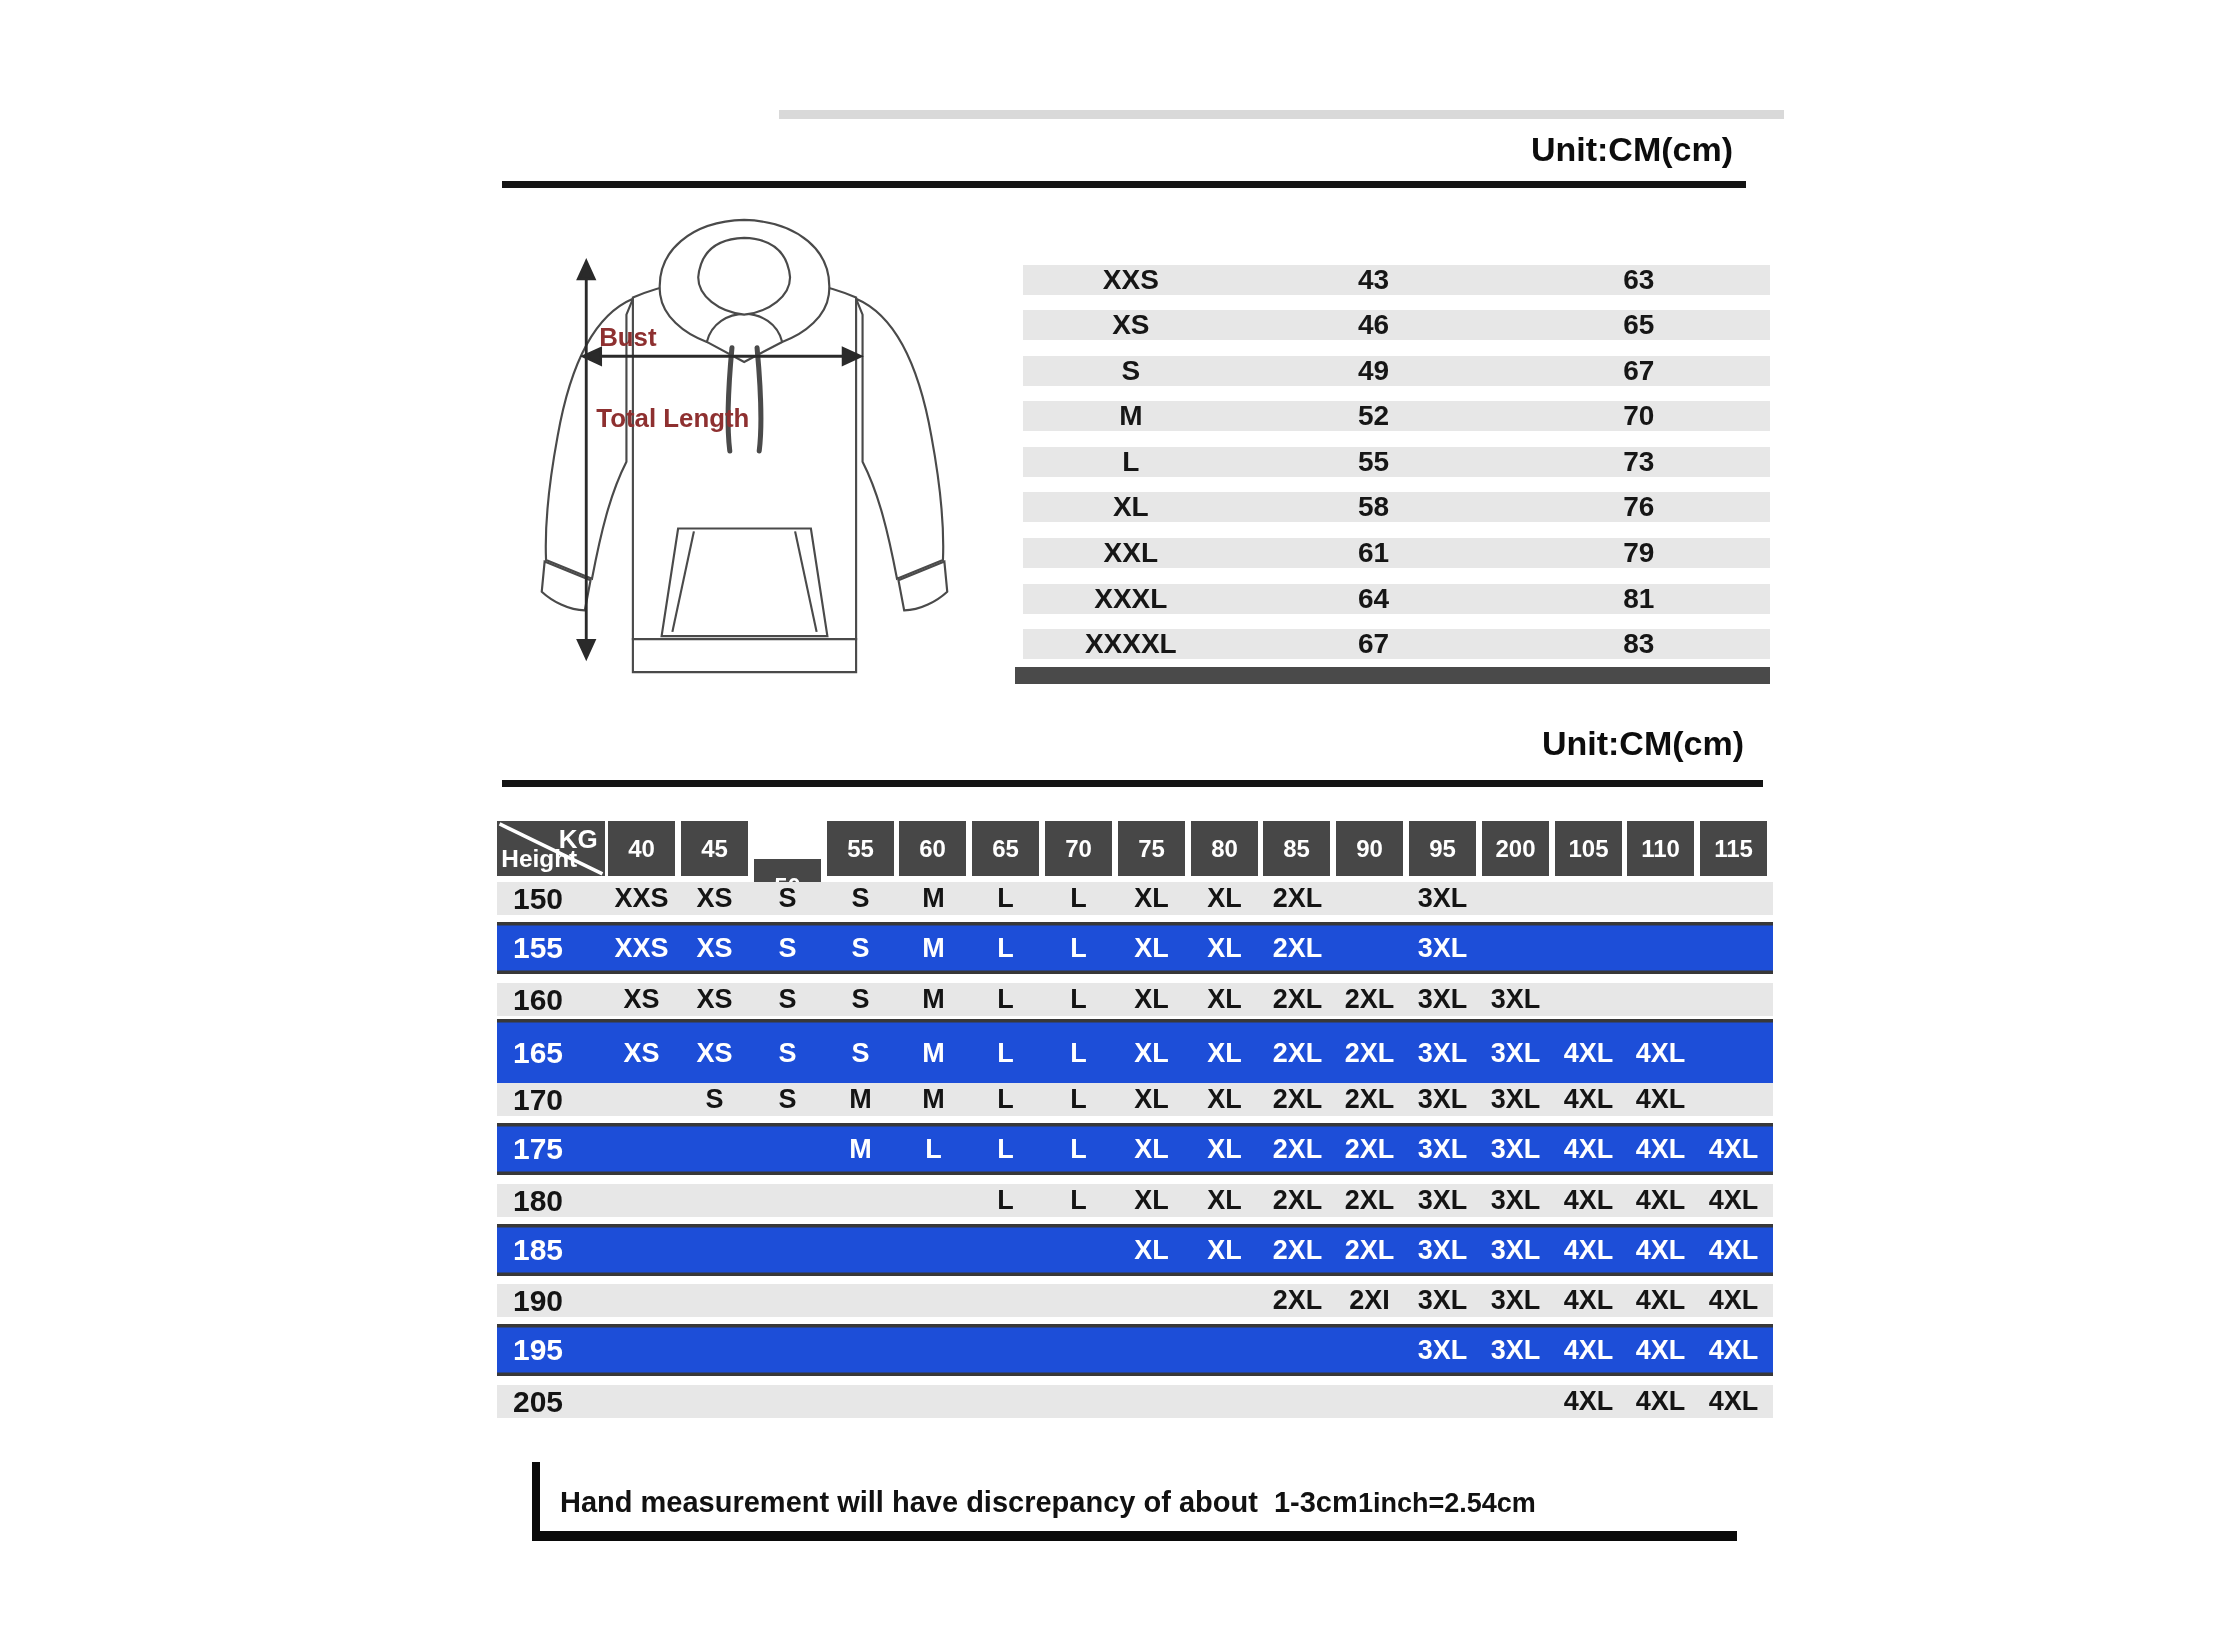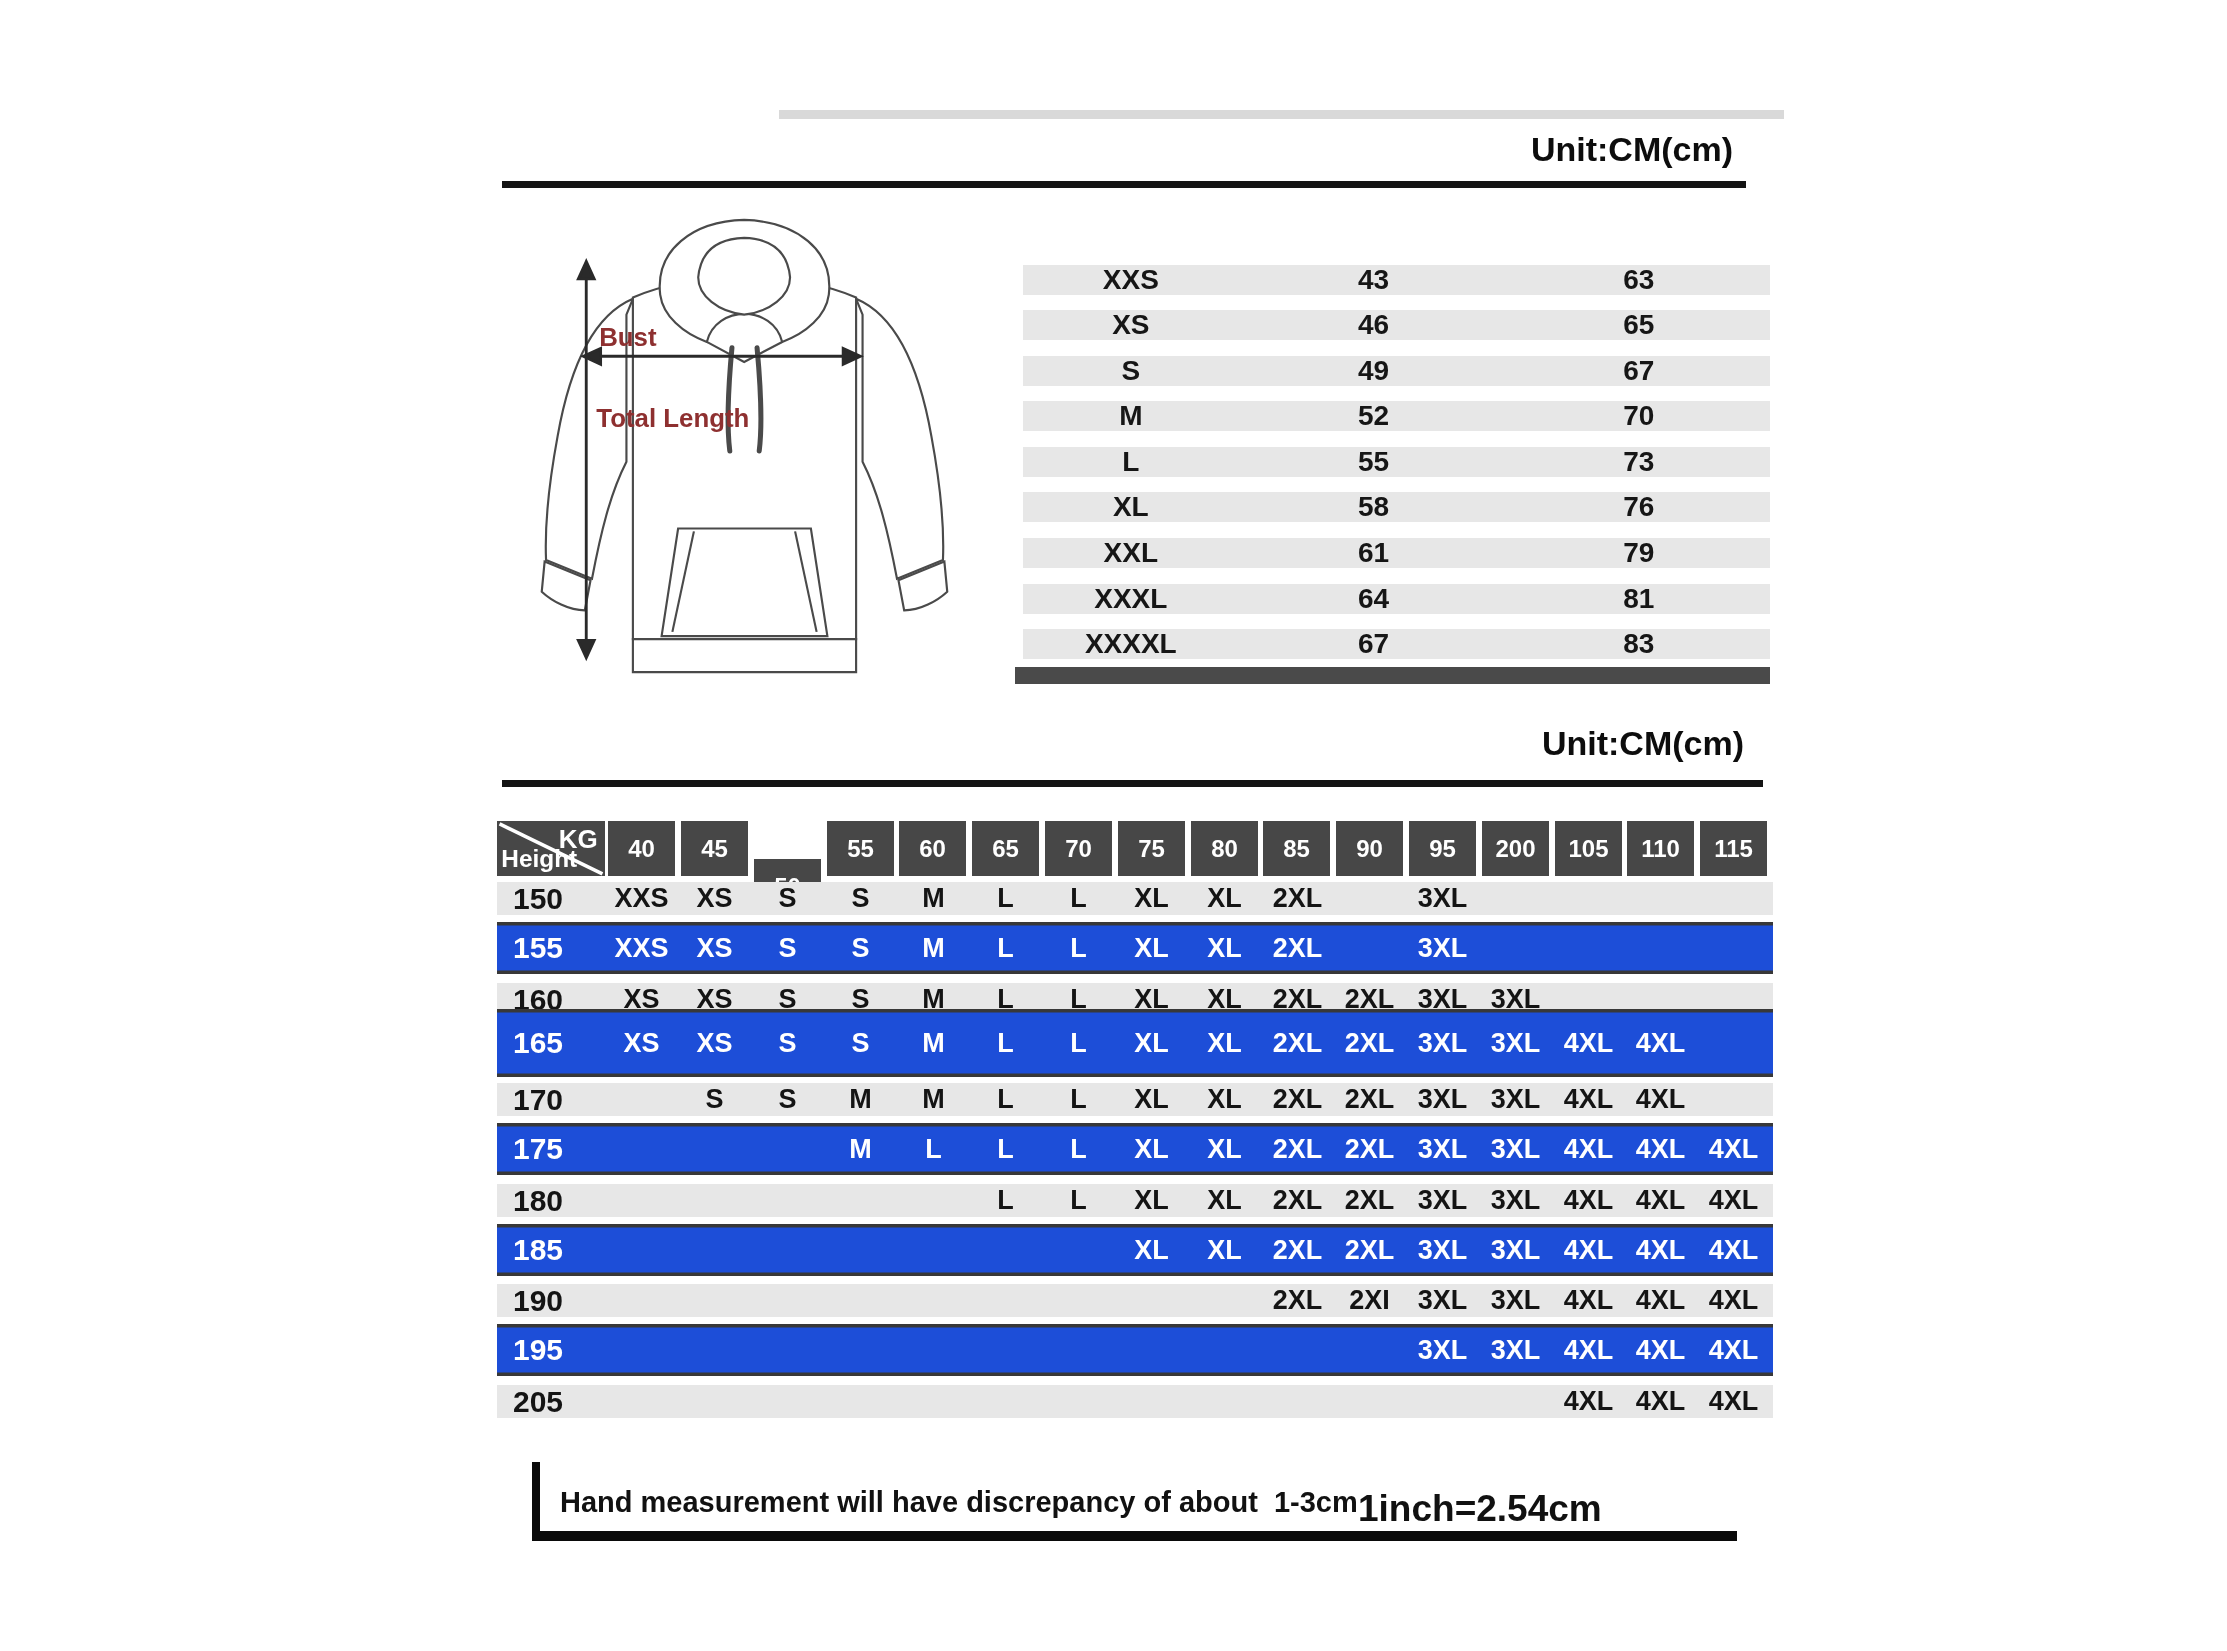--- a/index.html
+++ b/index.html
@@ -43,21 +43,21 @@
   .mx-row.dark{background:#1d4ed8;color:#ffffff;box-shadow:inset 0 3.6px 0 #383838, inset 0 -3.6px 0 #383838;}
   .mx-height{position:absolute;left:0;top:0;width:93px;height:100%;display:flex;align-items:center;
              padding-left:16px;font-size:30px;}
   .mx-cell{position:absolute;top:0;height:100%;width:73px;display:flex;align-items:center;
            justify-content:center;font-size:27px;}
 
   
   .fbar{position:absolute;left:532px;top:1462px;width:8px;height:78px;background:#0a0a0a;}
   .fline{position:absolute;left:532px;top:1531px;width:1205px;height:10px;background:#0a0a0a;}
   .fnote{position:absolute;left:560px;top:1486px;font-size:29px;color:#111111;white-space:pre;}
-  .fconv{position:absolute;left:1358px;top:1488px;font-size:37px;color:#111111;}
+  .fconv{position:absolute;left:1358px;top:1488px;font-size:27px;color:#111111;}
 
   .hoodie{position:absolute;left:513px;top:207px;width:463px;height:511px;}
 </style>
 </head>
 <body>
 
 <div class="canvas">
 
   <div class="topstrip"></div>
 
@@ -217,21 +217,21 @@
           <span class="mx-cell" style="left: 400px;">M</span>
           <span class="mx-cell" style="left: 472px;">L</span>
           <span class="mx-cell" style="left: 545px;">L</span>
           <span class="mx-cell" style="left: 618px;">XL</span>
           <span class="mx-cell" style="left: 691px;">XL</span>
           <span class="mx-cell" style="left: 764px;">2XL</span>
           <span class="mx-cell" style="left: 836px;">2XL</span>
           <span class="mx-cell" style="left: 909px;">3XL</span>
           <span class="mx-cell" style="left: 982px;">3XL</span>
         </div>
-        <div class="mx-row dark" style="top: 188px; height: 68px;">
+        <div class="mx-row dark" style="top: 198px; height: 68px;">
           <span class="mx-height">165</span>
           <span class="mx-cell" style="left: 108px;">XS</span>
           <span class="mx-cell" style="left: 181px;">XS</span>
           <span class="mx-cell" style="left: 254px;">S</span>
           <span class="mx-cell" style="left: 327px;">S</span>
           <span class="mx-cell" style="left: 400px;">M</span>
           <span class="mx-cell" style="left: 472px;">L</span>
           <span class="mx-cell" style="left: 545px;">L</span>
           <span class="mx-cell" style="left: 618px;">XL</span>
           <span class="mx-cell" style="left: 691px;">XL</span>

